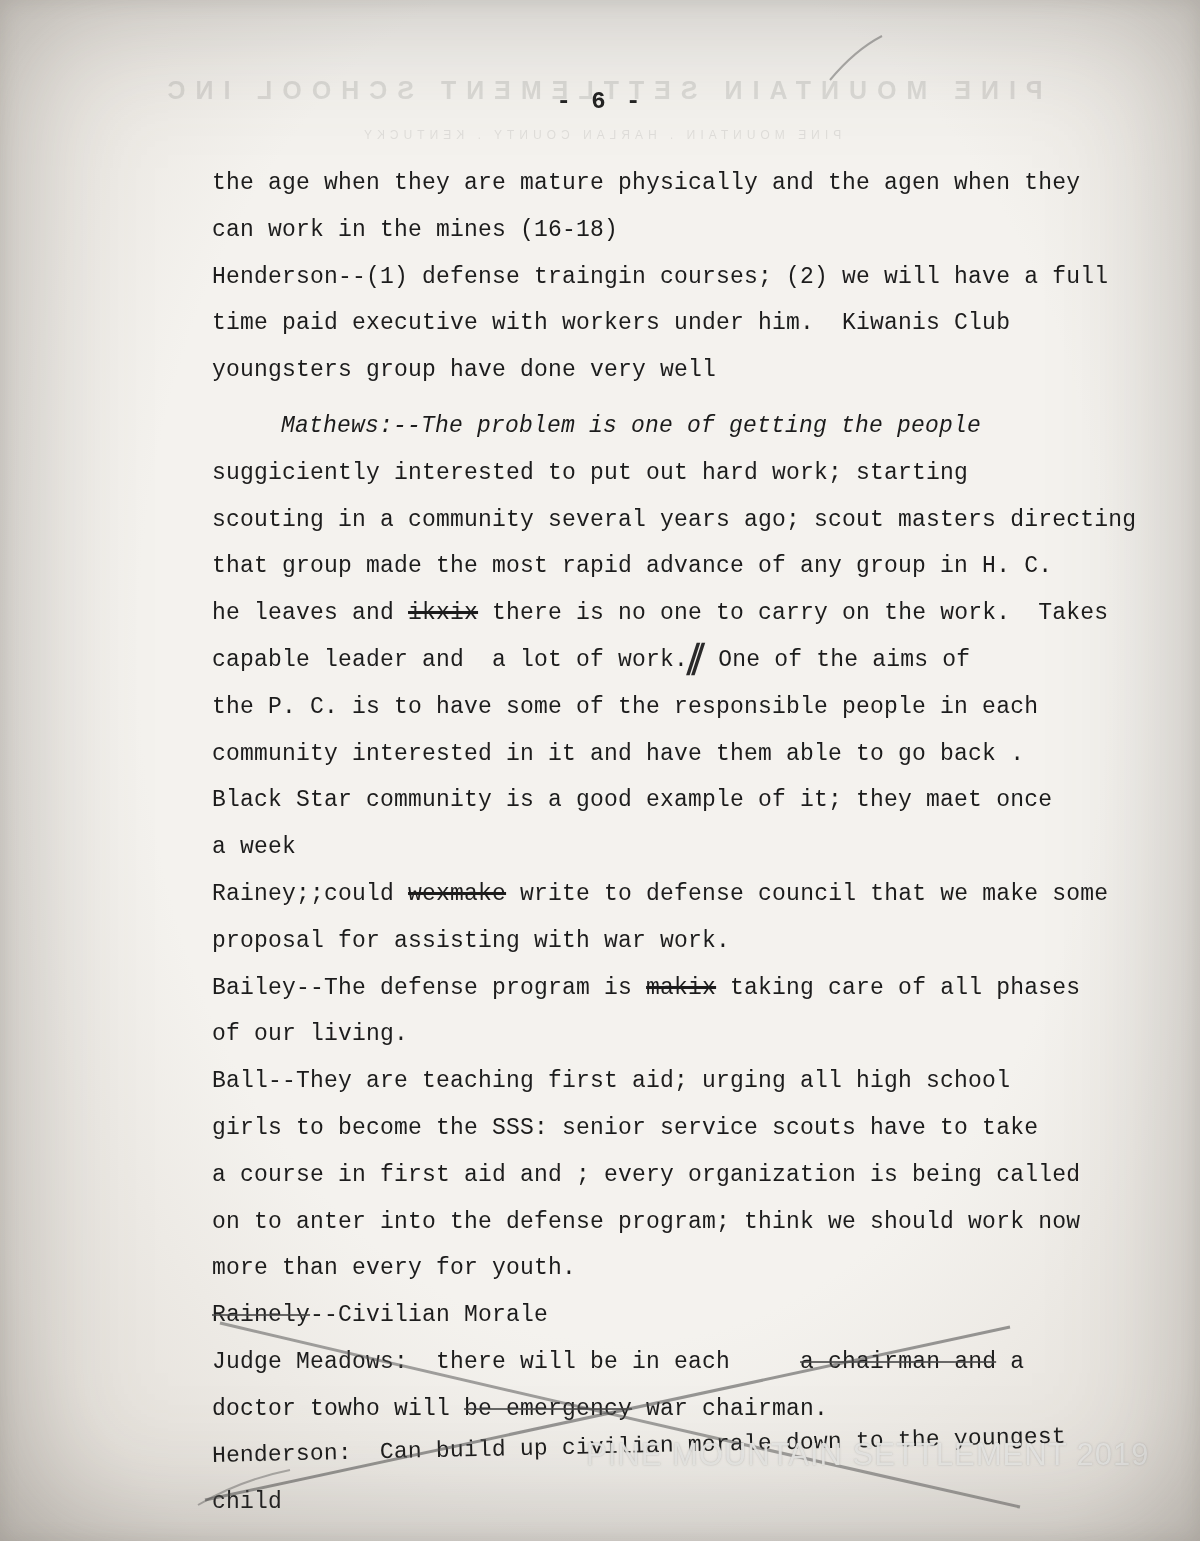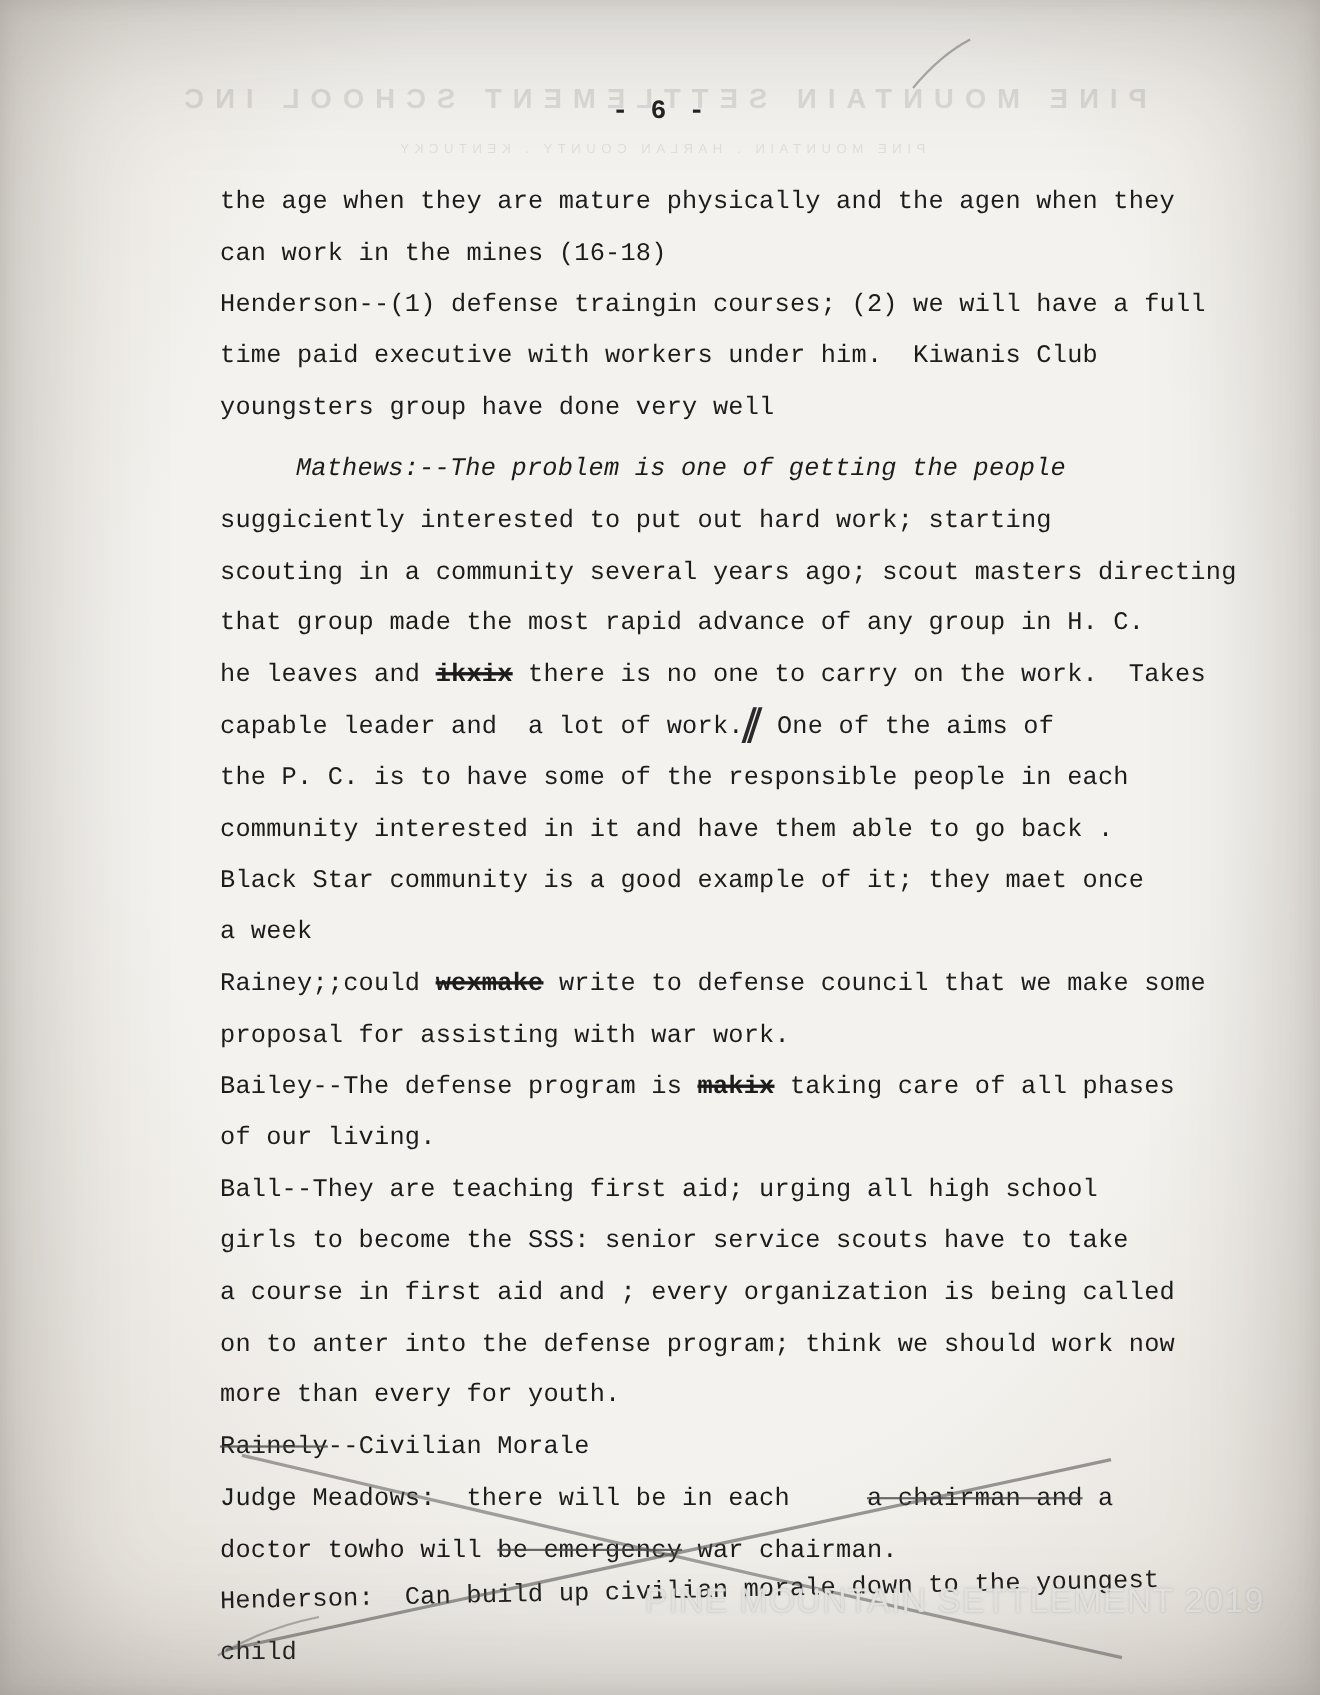--- a/index.html
+++ b/index.html
@@ -45,34 +45,34 @@
   .page-number{
     position:absolute;top:88px;left:0;width:100%;
     text-align:center;
     font-size:24px;
     letter-spacing:3px;
     font-weight:bold;
     color:#222;
   }
   .textblock{
     position:absolute;
-    left:200px;top:160px;
+    left:212px;top:160px;
     font-size:23px;
     line-height:46.8px;
     white-space:pre;
     letter-spacing:.2px;
   }
   .line{position:relative;}
   .line.indent{padding-left:69px;}
   .line.pbreak{margin-top:9px;font-style:italic;}
   .line.skew{transform:rotate(-1.3deg);transform-origin:left center;}
   .strike{
     text-decoration:line-through;
     text-decoration-thickness:2.5px;
-    font-weight:bold;
+    font-weight:normal;
     text-align:right;
   }
   .pencil{
     text-decoration:line-through;
     text-decoration-thickness:1.5px;
     text-decoration-color:rgba(70,70,70,.8);
     margin-top:39px;
   }
   .pmark{
     display:inline-block;

